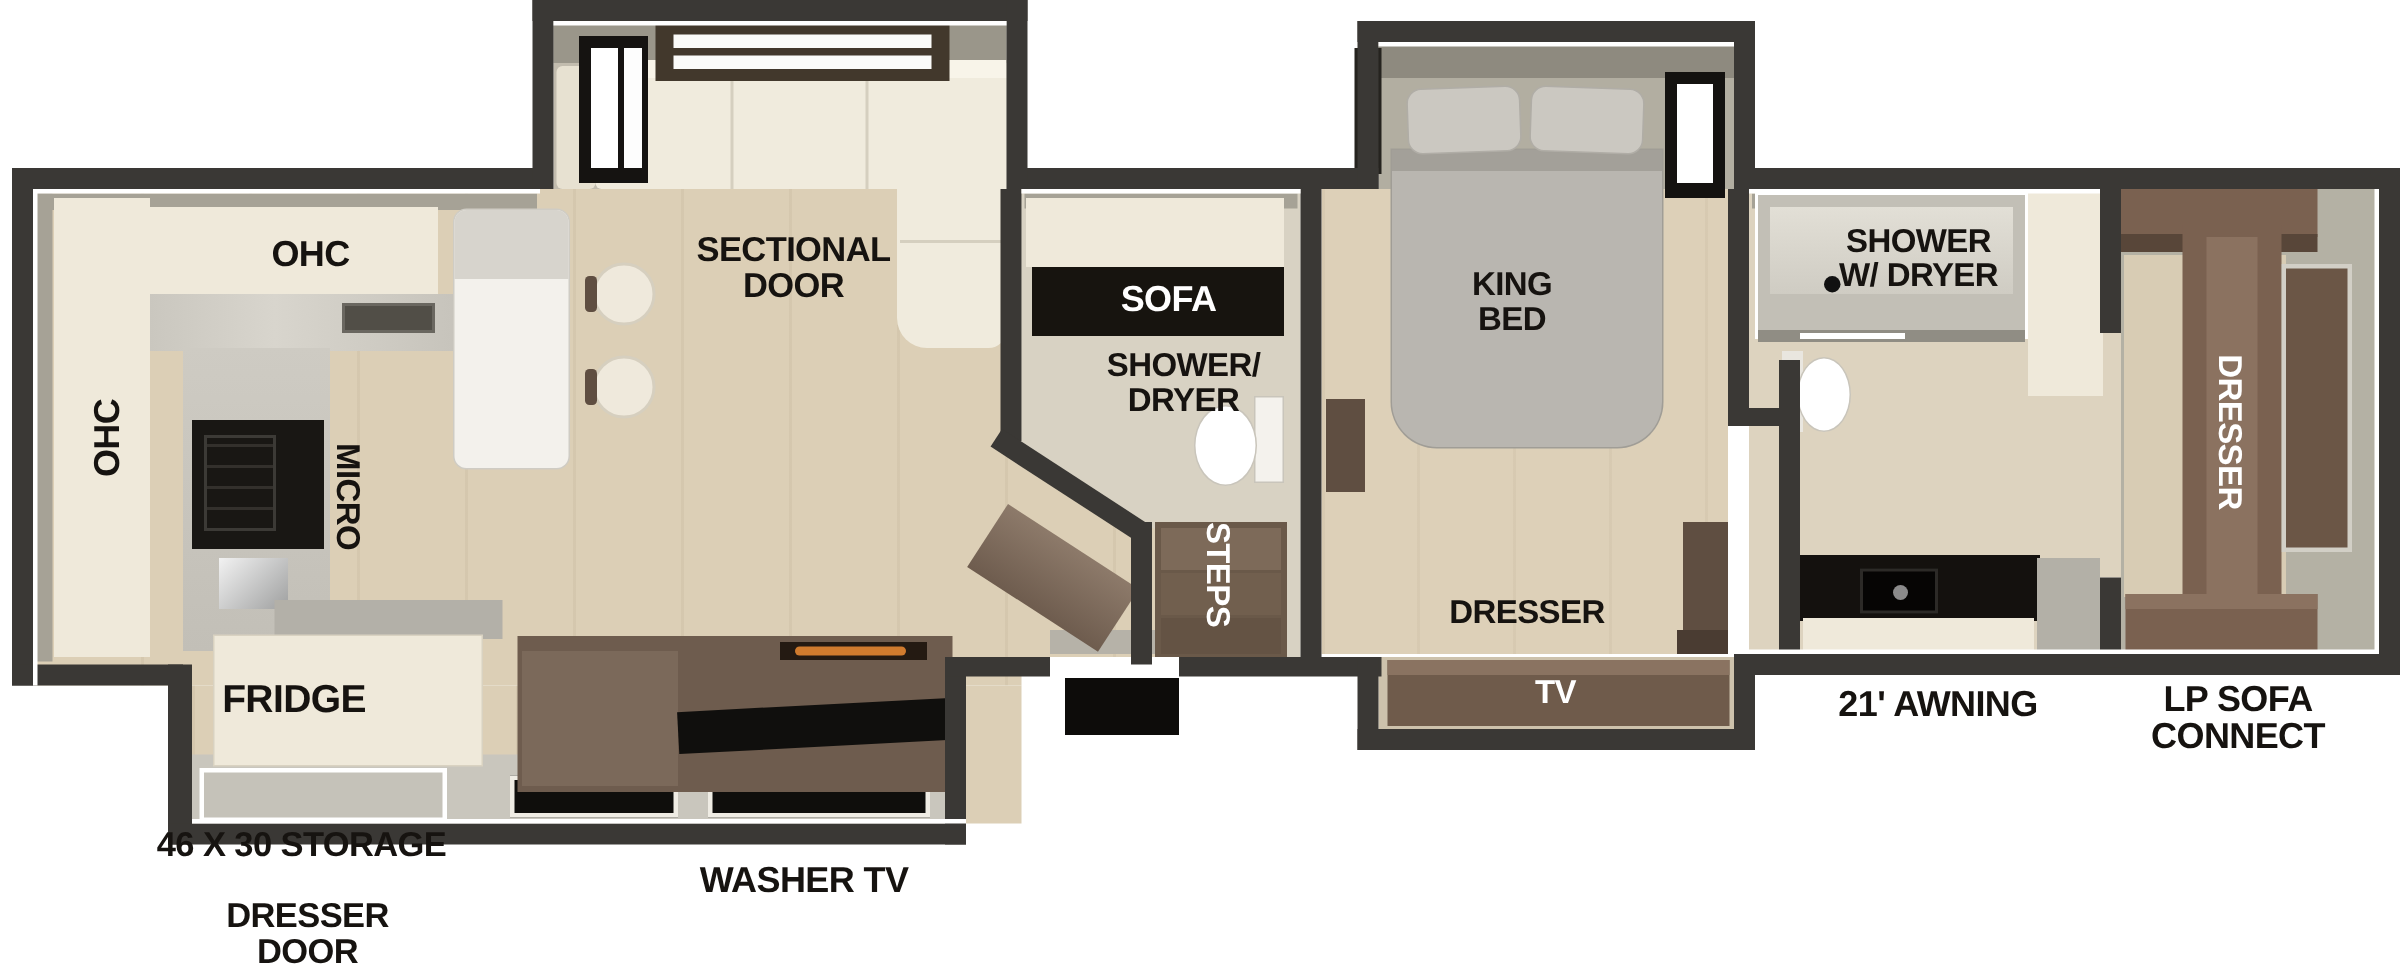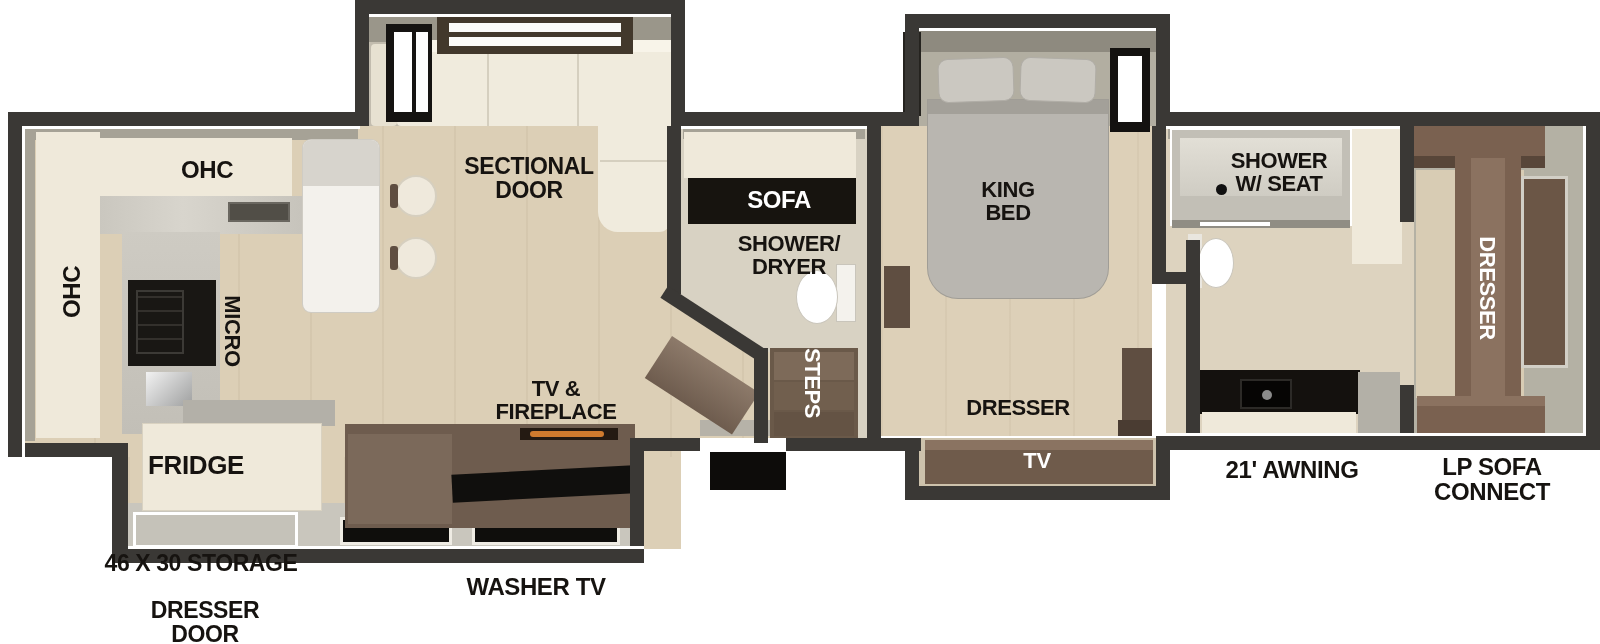--- a/index.html
+++ b/index.html
@@ -183,33 +183,29 @@
   <div class="lbl s23" style="left:529px;top:178px;">
     <div>SECTIONAL</div>
     <div>DOOR</div>
   </div>
   <div class="lbl s24 w" style="left:779px;top:200px;">SOFA</div>
   <div class="lbl" style="left:789px;top:255px;">
     <div>SHOWER/</div>
     <div>DRYER</div>
   </div>
   <div class="lbl w rot" style="left:812px;top:383px;">STEPS</div>
-  <div class="lbl" style="left:556px;top:400px;">
-    <div>TV &amp;</div>
-    <div>FIREPLACE</div>
-  </div>
   <div class="lbl" style="left:1008px;top:201px;">
     <div>KING</div>
     <div>BED</div>
   </div>
   <div class="lbl" style="left:1018px;top:408px;">DRESSER</div>
   <div class="lbl w" style="left:1037px;top:461px;">TV</div>
   <div class="lbl" style="left:1263px;top:172px;margin-left:16px;">
     <div>SHOWER</div>
-    <div>W/ SEAT</div>
+    <div>W/ DRYER</div>
   </div>
   <div class="lbl w rot" style="left:1487px;top:288px;">DRESSER</div>
   <div class="lbl s24" style="left:1292px;top:470px;text-align:right;">21' AWNING</div>
   <div class="lbl s24" style="left:1492px;top:479px;">
     <div>LP SOFA</div>
     <div>CONNECT</div>
   </div>
   <div class="lbl s23" style="left:201px;top:563px;">46 X 30 STORAGE</div>
   <div class="lbl s23" style="left:205px;top:622px;">
     <div>DRESSER</div>

